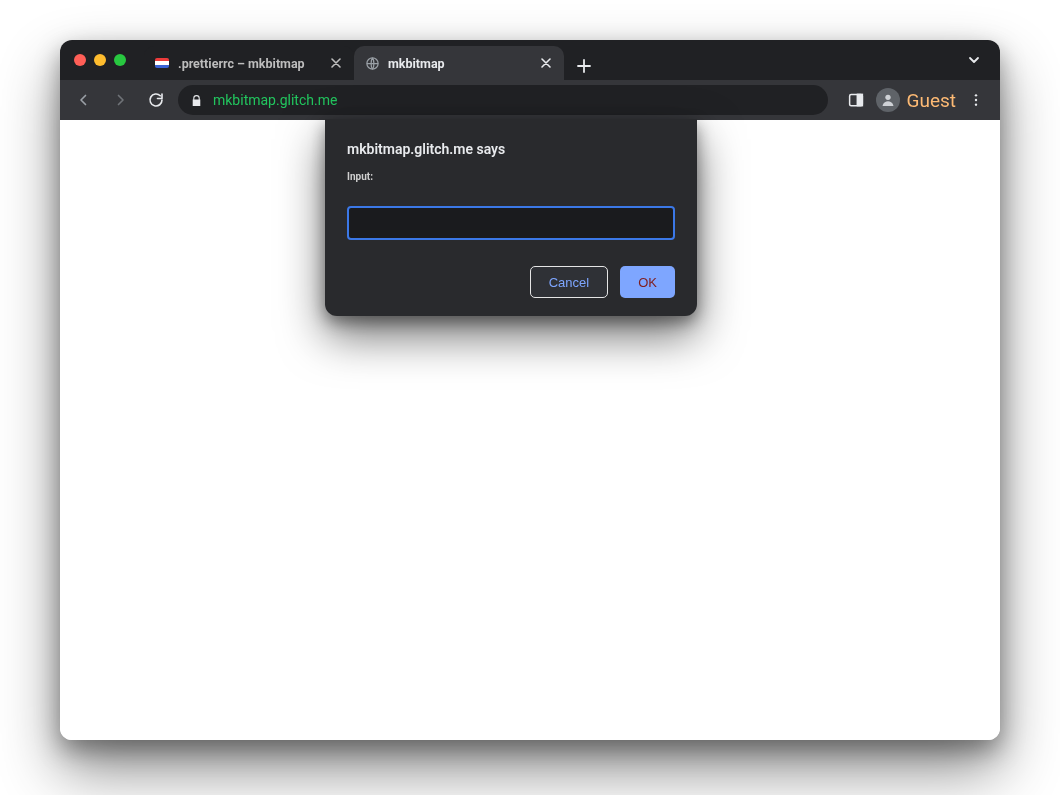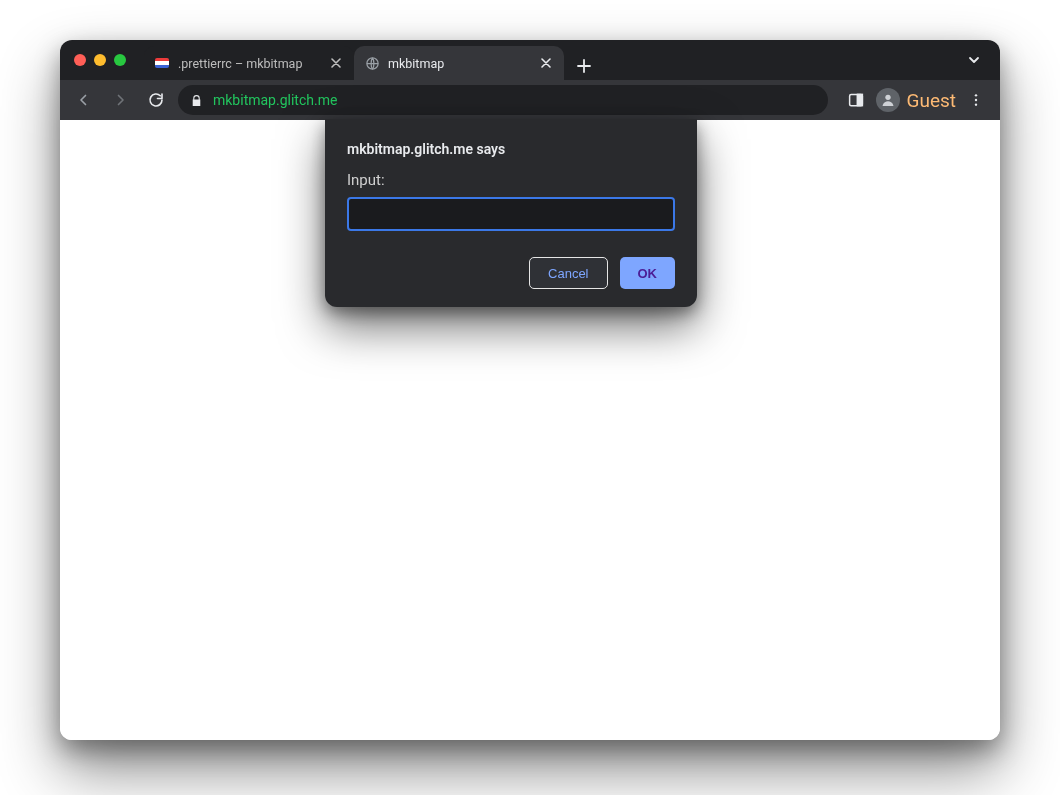--- a/index.html
+++ b/index.html
@@ -16,20 +16,21 @@
     overflow: hidden;
     background: #fff;
     box-shadow: 0 30px 60px rgba(0,0,0,0.45), 0 10px 25px rgba(0,0,0,0.35);
   }
   .titlebar {
     height: 40px;
     background: #202124;
     display: flex;
     align-items: center;
     padding: 0 8px;
+    font-weight: bold;
   }
   .traffic { display: flex; gap: 8px; padding: 0 8px 0 6px; align-items: center; }
   .dot { width: 12px; height: 12px; border-radius: 50%; }
   .dot.red { background: #ff5f57; }
   .dot.yellow { background: #febc2e; }
   .dot.green { background: #28c840; }
   .tabs { display: flex; align-items: flex-end; height: 100%; margin-left: 10px; flex: 0 0 auto; }
   .tab {
     height: 34px;
     display: flex; align-items: center;
@@ -90,21 +91,21 @@
     position: absolute;
     left: 265px; top: -1px;
     width: 372px;
     background: #292a2d;
     border-radius: 0 0 12px 12px;
     box-shadow: 0 20px 45px rgba(0,0,0,0.55), 0 6px 16px rgba(0,0,0,0.4);
     padding: 22px 22px 18px 22px;
     color: #e8eaed;
   }
   .dialog-title { font-size: 14px; font-weight: 600; margin-bottom: 14px; color:#e8eaed; }
-  .dialog-label { font-size: 15px; color:#cfcfcf; margin-bottom: 8px; }
+  .dialog-label { font-size: 10px; color:#cfcfcf; margin-bottom: 24px; font-weight: bold; }
   .dialog-input {
     width: 100%; height: 34px;
     background: #1a1b1e;
     border: 2px solid #3b78e7;
     border-radius: 4px;
     outline: none;
     color: #e8eaed;
     padding: 0 8px;
     font-size: 13px;
   }
@@ -114,21 +115,21 @@
   }
   .btn {
     height: 32px; padding: 0 18px;
     border-radius: 5px;
     font-size: 13px;
     display:flex; align-items:center; justify-content:center;
     border: none;
     cursor: pointer;
   }
   .btn.cancel { background: #2f3136; color:#7ea6ff; border:1px solid #e5e5e5;}
-  .btn.ok { background: #7ea6ff; color:#4c1d95; font-weight: 700; }
+  .btn.ok { background: #7ea6ff; color:#7f1d1d; font-weight: 400; }
   svg { display:block; }
   .favicon-stripes {
     width: 14px; height: 10px; border-radius: 2px;
     background: linear-gradient(180deg,#ec3b3b 0 33%,#ffffff 33% 66%,#3a63d6 66% 100%);
   }
 </style>
 </head>
 <body>
 
 <div class="stage">

